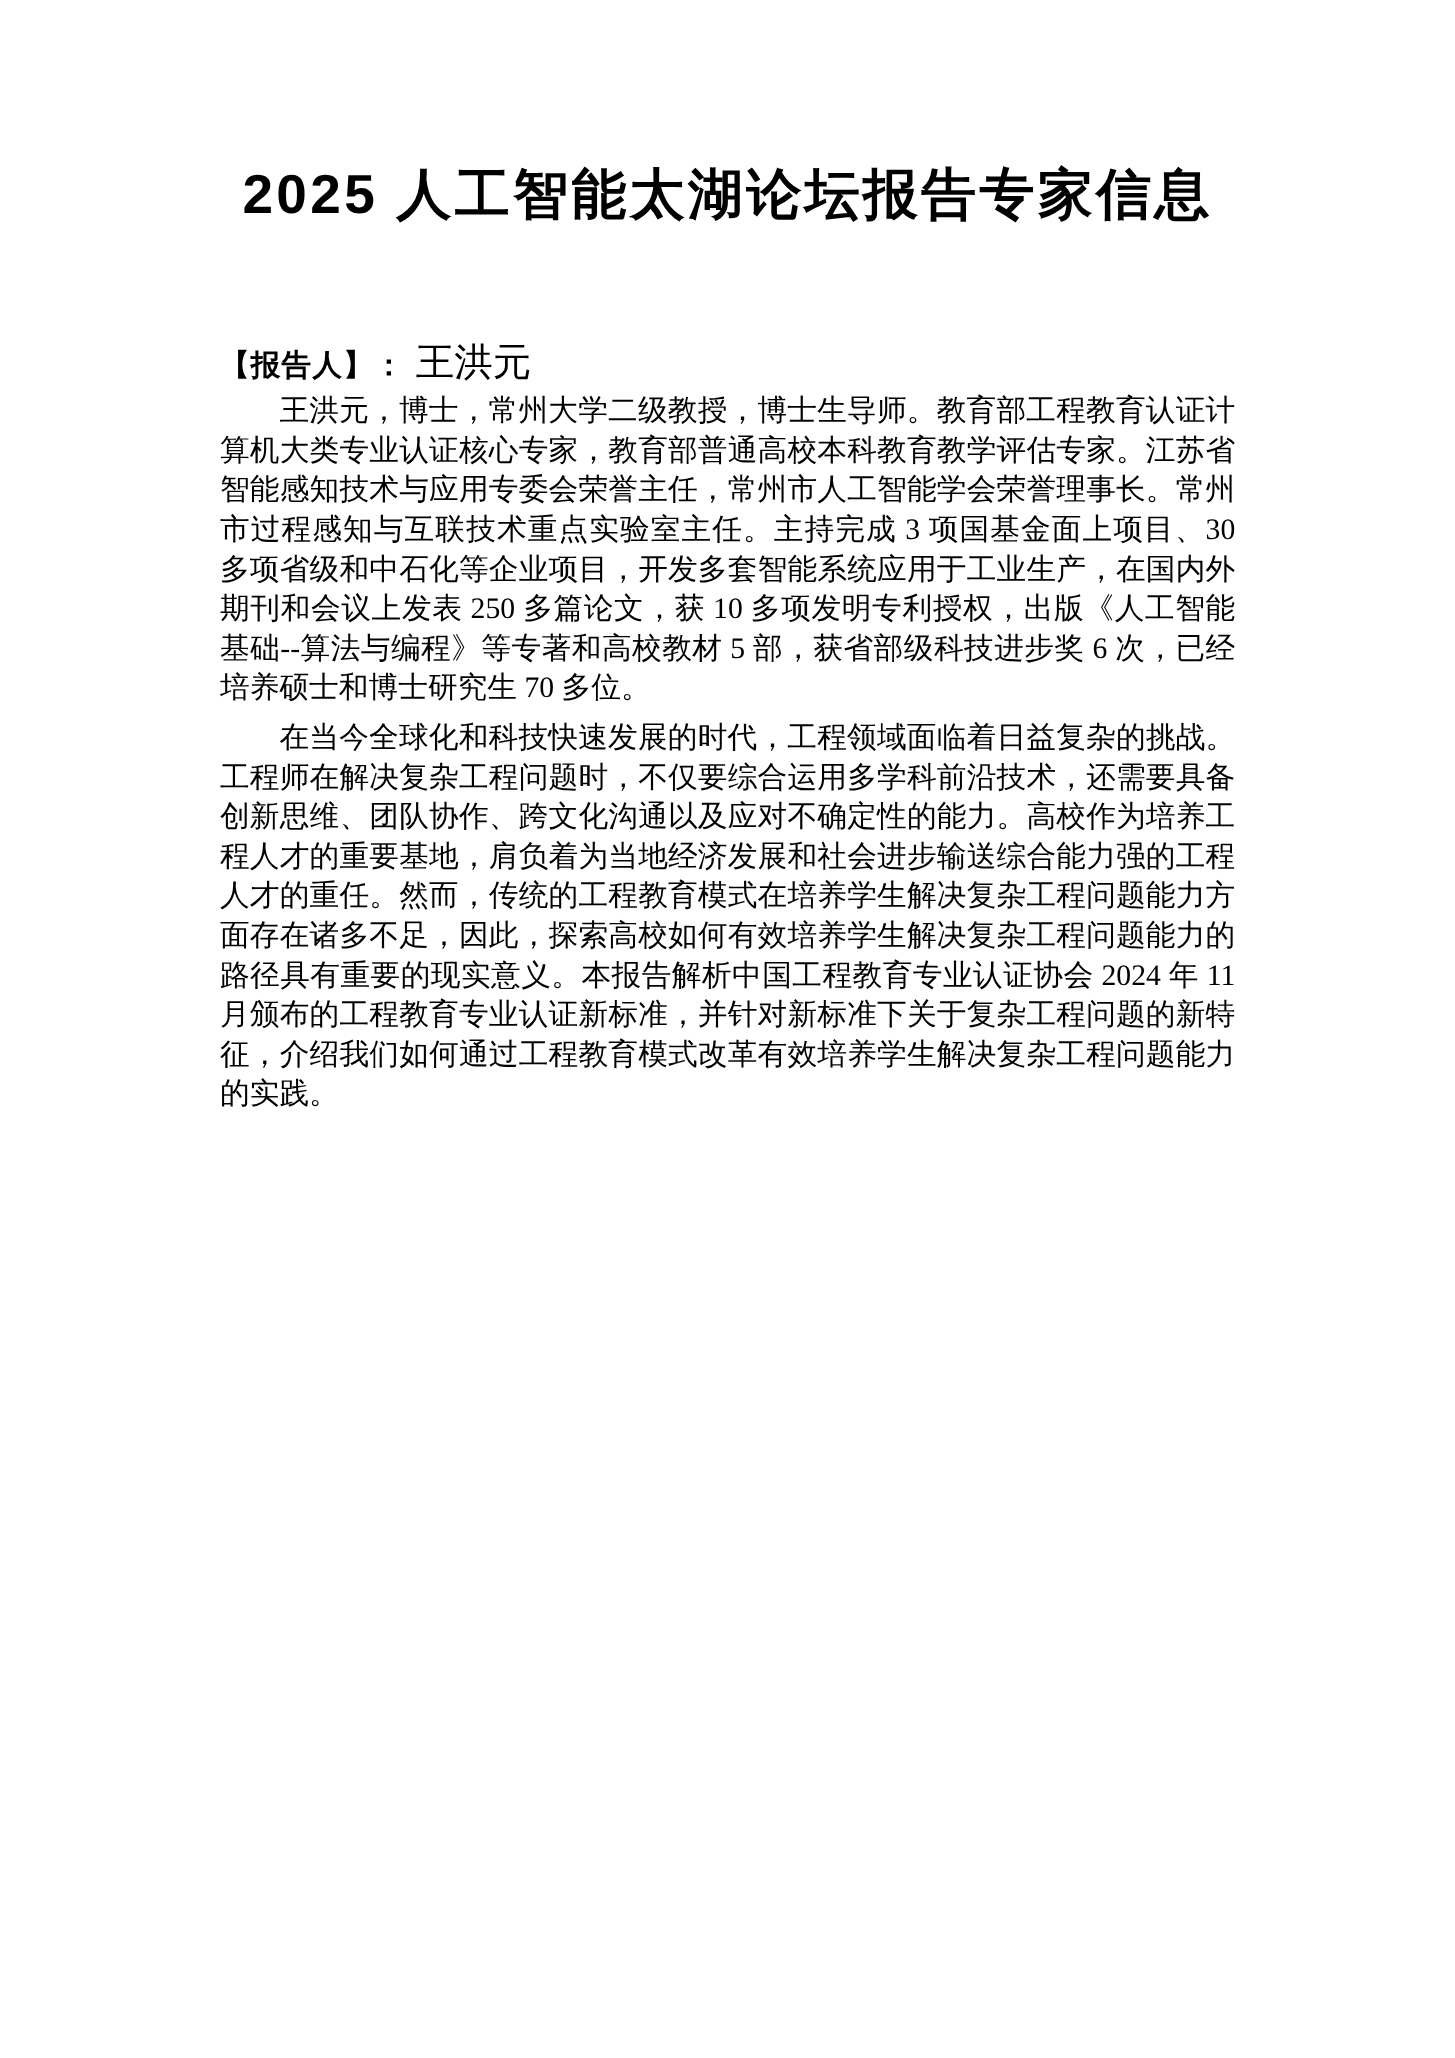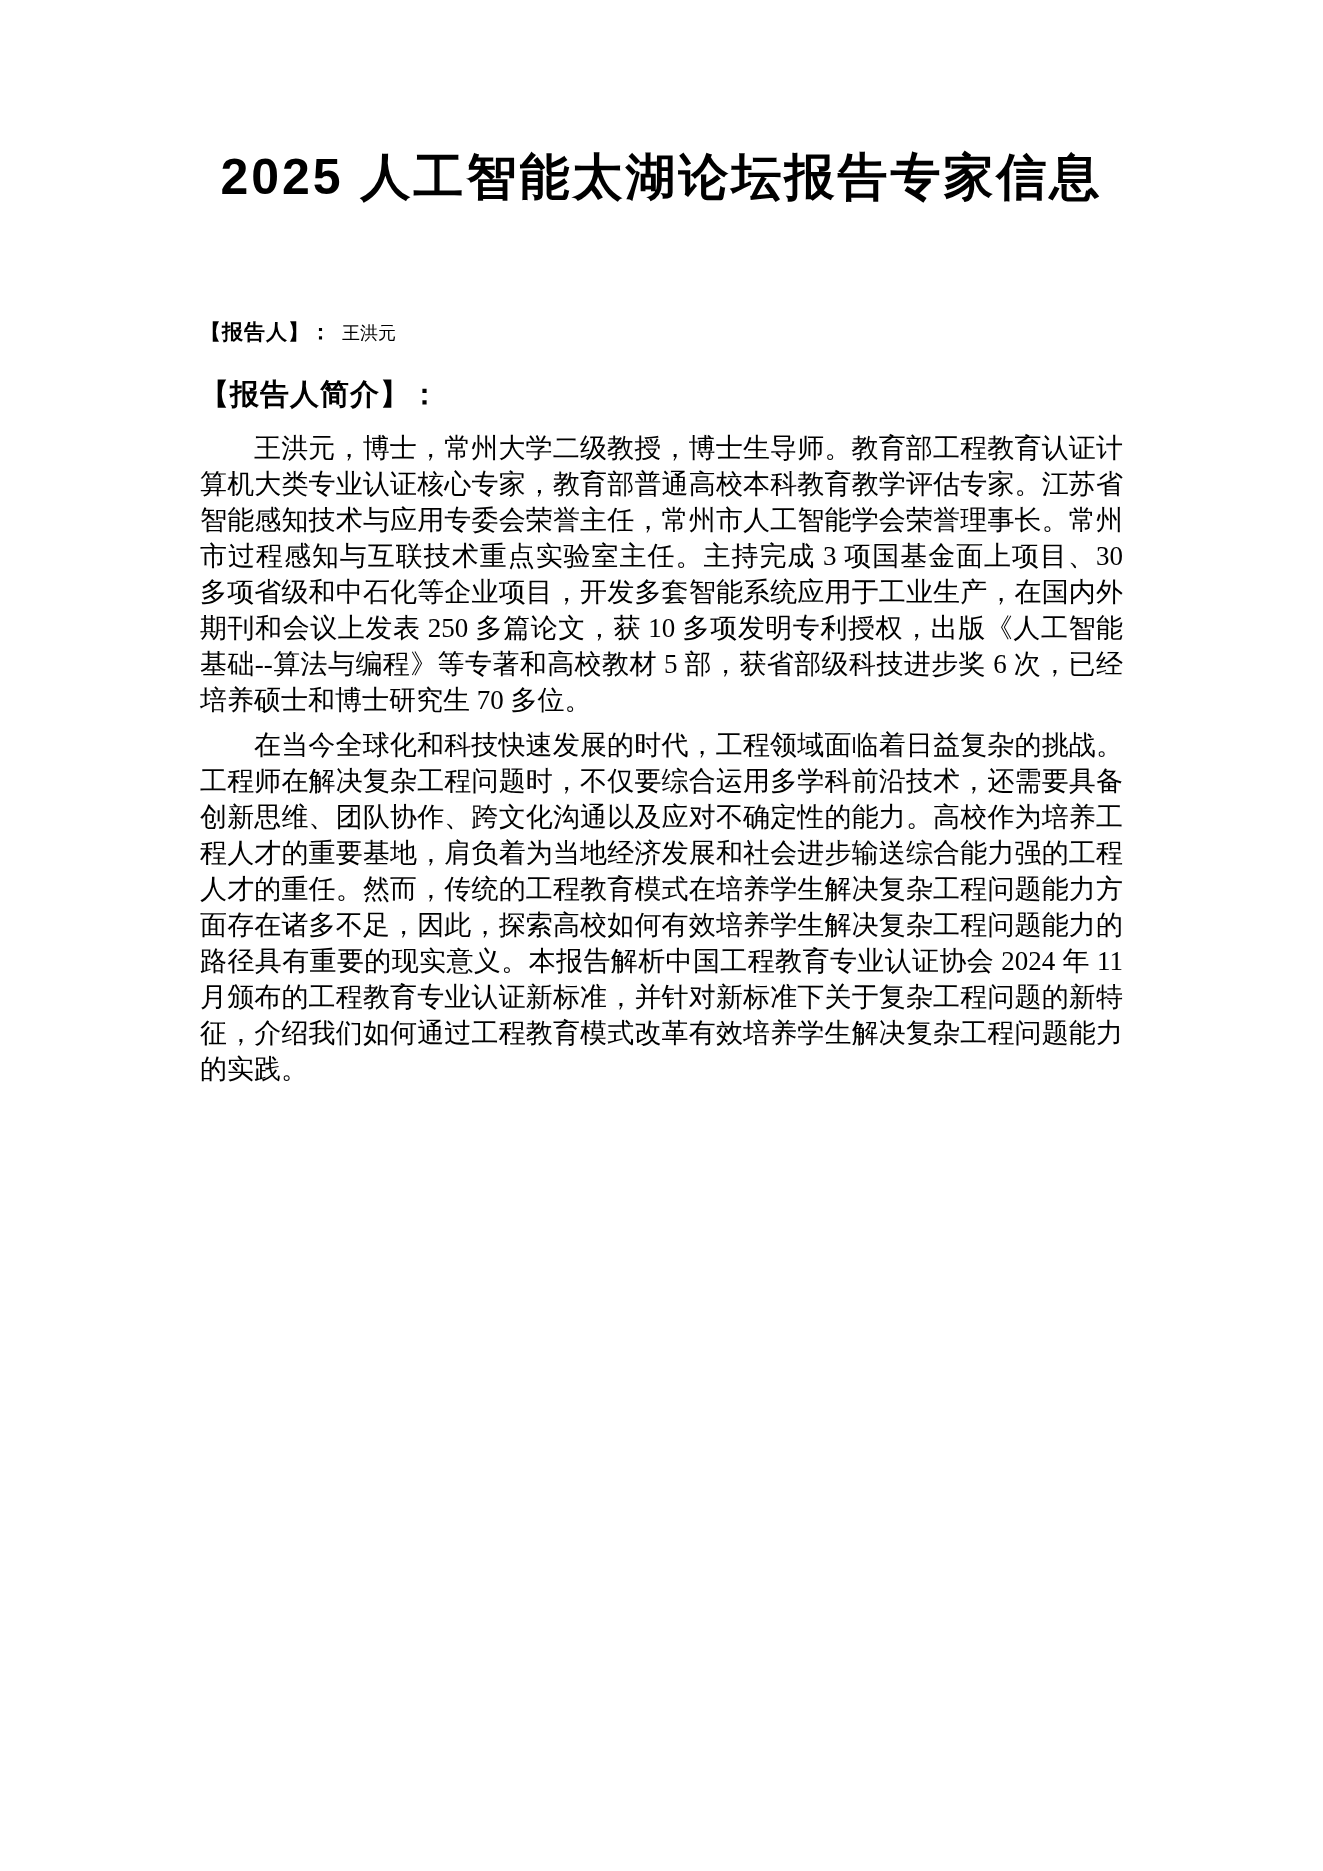--- a/index.html
+++ b/index.html
@@ -26,25 +26,25 @@
     letter-spacing: 3px;
     white-space: nowrap;
   }
   .presenter-line {
     margin-top: 106px;
     font-size: 27px;
     line-height: 40px;
   }
   .label-bold {
     font-weight: 700;
-    font-size: 21px;
+    font-size: 27px;
     letter-spacing: 1px;
   }
   .presenter-name {
-    font-size: 18px;
+    font-size: 35px;
     margin-left: 10px;
   }
   .report-title-para {
     margin-top: 18px;
     font-size: 29px;
     line-height: 68px;
     text-align: justify;
     text-justify: inter-ideograph;
   }
   .section-head {
@@ -79,21 +79,20 @@
 <div class="page">
   <div class="content">
 
     <h1 class="doc-title">2025 人工智能太湖论坛报告专家信息</h1>
 
     <div class="presenter-line">
       <span class="label-bold">【报告人】</span><span class="label-bold">：</span><span class="presenter-name">王洪元</span>
     </div>
 
 
-    <div class="section-head bio-head">【报告人简介】：</div>
 
     <p class="body-para bio-para">王洪元，博士，常州大学二级教授，博士生导师。教育部工程教育认证计算机大类专业认证核心专家，教育部普通高校本科教育教学评估专家。江苏省智能感知技术与应用专委会荣誉主任，常州市人工智能学会荣誉理事长。常州市过程感知与互联技术重点实验室主任。主持完成 3 项国基金面上项目、30 多项省级和中石化等企业项目，开发多套智能系统应用于工业生产，在国内外期刊和会议上发表 250 多篇论文，获 10 多项发明专利授权，出版《人工智能基础--算法与编程》等专著和高校教材 5 部，获省部级科技进步奖 6 次，已经培养硕士和博士研究生 70 多位。</p>
 
 
     <p class="body-para abstract-para">在当今全球化和科技快速发展的时代，工程领域面临着日益复杂的挑战。工程师在解决复杂工程问题时，不仅要综合运用多学科前沿技术，还需要具备创新思维、团队协作、跨文化沟通以及应对不确定性的能力。高校作为培养工程人才的重要基地，肩负着为当地经济发展和社会进步输送综合能力强的工程人才的重任。然而，传统的工程教育模式在培养学生解决复杂工程问题能力方面存在诸多不足，因此，探索高校如何有效培养学生解决复杂工程问题能力的路径具有重要的现实意义。本报告解析中国工程教育专业认证协会 2024 年 11 月颁布的工程教育专业认证新标准，并针对新标准下关于复杂工程问题的新特征，介绍我们如何通过工程教育模式改革有效培养学生解决复杂工程问题能力的实践。</p>
 
   </div>
 </div>
 
 </body></html>

